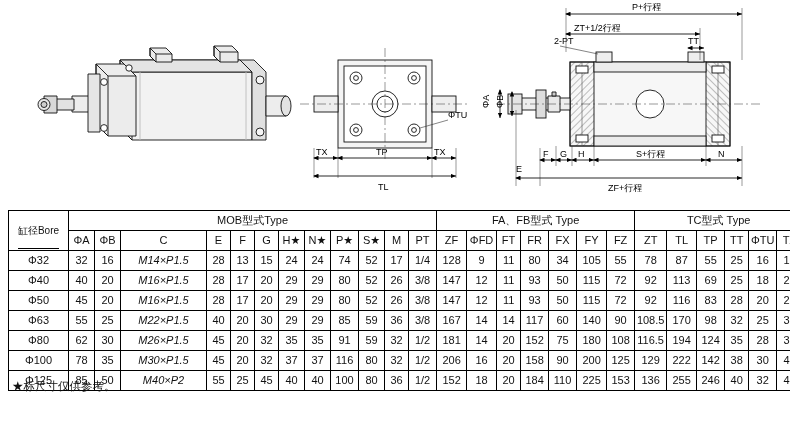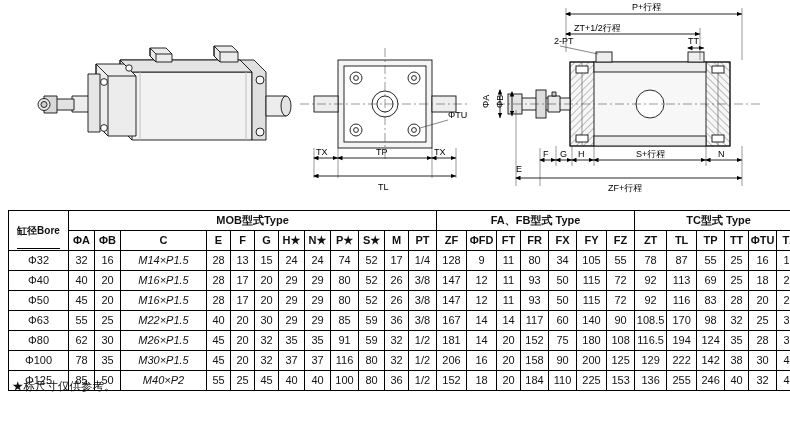--- a/index.html
+++ b/index.html
@@ -29,21 +29,21 @@
     border:1px solid #000;
     text-align:center;
     padding:0;
     height:19px;
     line-height:19px;
     font-weight:normal;
     white-space:nowrap;
     overflow:hidden;
   }
   table.spec thead th{
-    font-weight:bold;
+    font-weight:normal;
     font-size:11px;
     margin-left:16px;
   }
   .grp{font-weight:bold;font-size:12px;}
   .bore-head{font-size:10px;}
   .bore-head u{text-decoration:none;border-bottom:1px solid #000;padding-bottom:12px;}
   td.cbig{font-size:11px;font-style:italic;}
   .note{
     position:absolute;left:12px;top:378px;
     font-size:11.5px;line-height:16px;

